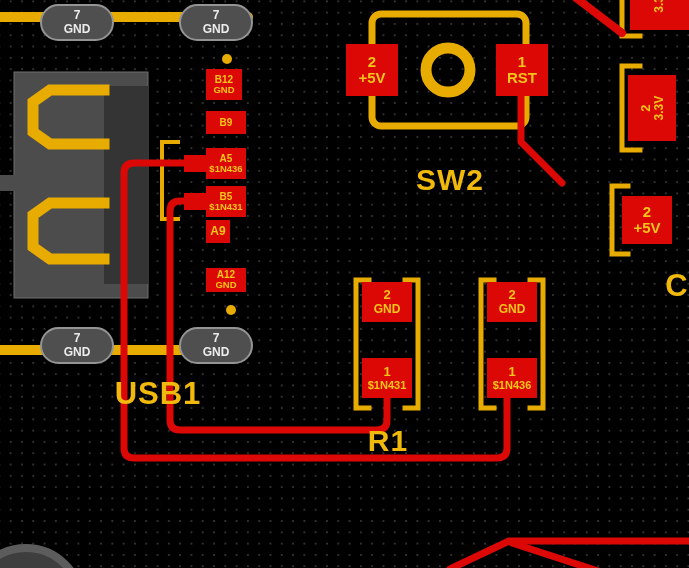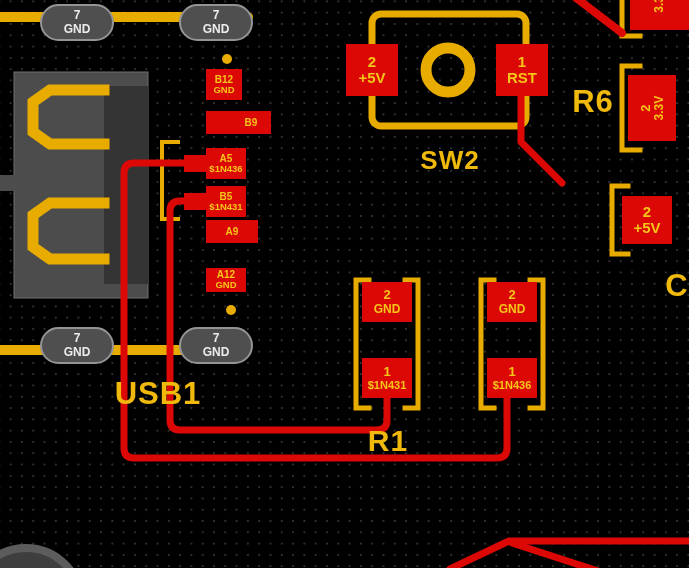--- a/index.html
+++ b/index.html
@@ -89,32 +89,32 @@
   </div>
   <div class="oval" style="left:179px;top:327px;">
     <span>7</span>
     <span>GND</span>
   </div>
 
   <div class="pad" style="left:206px;top:69px;width:36px;height:31px;font-size:10px;">
     <span>B12</span>
     <span style="font-size:9.5px;">GND</span>
   </div>
-  <div class="pad" style="left:206px;top:111px;width:40px;height:23px;font-size:10px;padding-left:25px;">
+  <div class="pad" style="left:206px;top:111px;width:40px;height:23px;font-size:10px;">
     <span>B9</span>
   </div>
   <div class="pad" style="left:206px;top:148px;width:40px;height:31px;font-size:10px;text-align:center;">
     <span>A5</span>
     <span style="font-size:9.5px;">$1N436</span>
   </div>
   <div class="pad" style="left:206px;top:186px;width:40px;height:31px;font-size:10px;">
     <span>B5</span>
     <span style="font-size:9.5px;">$1N431</span>
   </div>
-  <div class="pad" style="left:206px;top:220px;width:52px;height:23px;font-size:10px;">
+  <div class="pad" style="left:206px;top:220px;width:24px;height:23px;font-size:12px;">
     <span>A9</span>
   </div>
   <div class="pad" style="left:206px;top:268px;width:40px;height:24px;font-size:10px;">
     <span>A12</span>
     <span style="font-size:9.5px;">GND</span>
   </div>
 
   <div class="pad" style="left:346px;top:44px;width:52px;height:52px;font-size:15px;">
     <span>2</span>
     <span>+5V</span>
@@ -153,19 +153,18 @@
     <div class="rotblock">
       <span style="font-size:12px;">3.3V</span>
     </div>
   </div>
 
   <div class="pad" style="left:622px;top:196px;width:50px;height:48px;font-size:15px;">
     <span>2</span>
     <span>+5V</span>
   </div>
 
-  <div class="ref" style="left:404px;top:145px;width:92px;font-size:26px;">SW2</div>
+  <div class="ref" style="left:404px;top:163px;width:92px;font-size:30px;">SW2</div>
   <div class="ref" style="left:84px;top:376px;width:100px;font-size:31px;margin-left:24px;">USB1</div>
   <div class="ref" style="left:362px;top:424px;width:52px;font-size:30px;">R1</div>
-  <div class="ref" style="left:569px;top:84px;width:48px;font-size:31px;">R6</div>
   <div class="ref" style="left:662px;top:268px;width:30px;font-size:31px;">C</div>
 
 </div>
 
 </body></html>

